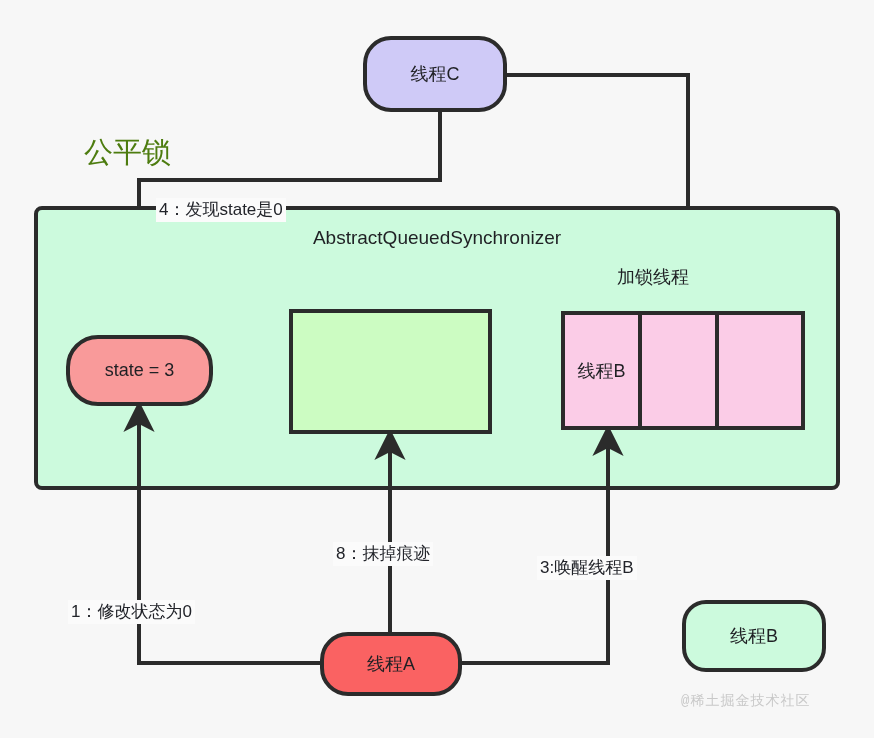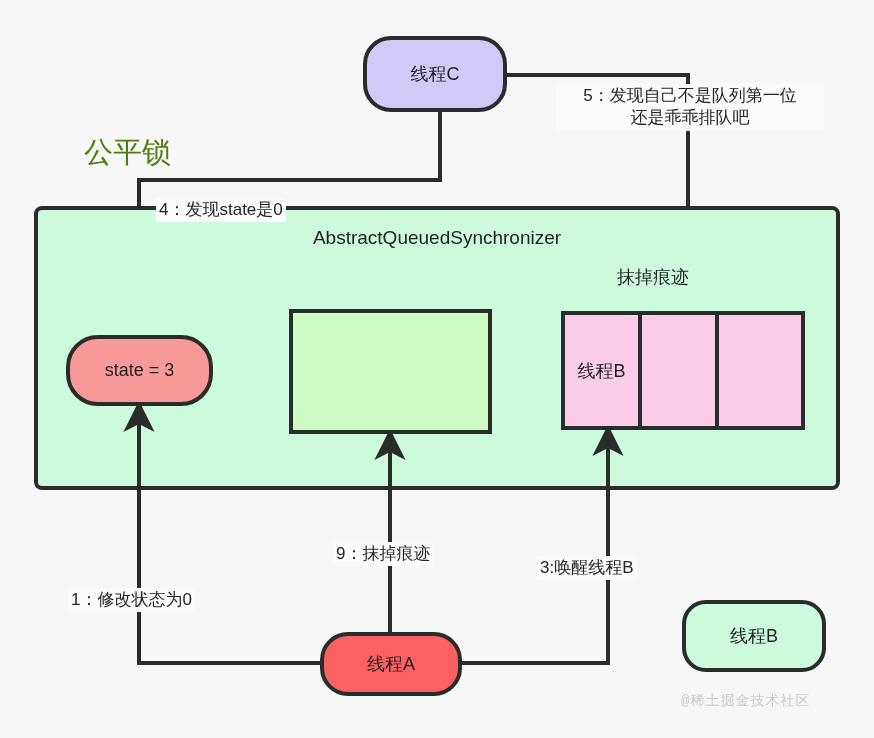--- a/index.html
+++ b/index.html
@@ -96,36 +96,34 @@
 
   <div class="title-text" style="left:84px; top:133px; font-size:29px;">公平锁</div>
 
   <div class="node-text" style="left:365px; top:38px; width:140px; height:72px; font-size:18px;">线程C</div>
 
   <div class="node-text" style="left:237px; top:224px; width:400px; height:28px; font-size:19px;">AbstractQueuedSynchronizer</div>
 
   <div class="node-text" style="left:68px; top:337px; width:143px; height:67px; font-size:18px;">state = 3</div>
 
 
-  <div class="node-text" style="left:578px; top:264px; width:150px; height:26px; font-size:18px;">抹掉痕迹</div>
+  <div class="node-text" style="left:578px; top:264px; width:150px; height:26px; font-size:18px;">加锁线程</div>
 
   <div class="node-text" style="left:563px; top:313px; width:77px; height:115px; font-size:18px;">线程B</div>
   <div class="node-text" style="left:640px; top:313px; width:77px; height:115px; font-size:18px;"></div>
   <div class="node-text" style="left:717px; top:313px; width:86px; height:115px; font-size:18px;"></div>
 
   <div class="node-text" style="left:322px; top:634px; width:138px; height:60px; font-size:18px;">线程A</div>
 
   <div class="node-text" style="left:684px; top:602px; width:140px; height:68px; font-size:18px;">线程B</div>
 
-  <div class="edge-label" style="left:68px; top:588px; font-size:17px;">1：修改状态为0</div>
+  <div class="edge-label" style="left:68px; top:600px; font-size:17px;">1：修改状态为0</div>
 
-  <div class="edge-label" style="left:333px; top:542px; font-size:17px;">9：抹掉痕迹</div>
+  <div class="edge-label" style="left:333px; top:542px; font-size:17px;">8：抹掉痕迹</div>
 
   <div class="edge-label" style="left:537px; top:556px; font-size:17px;text-align:right;">3:唤醒线程B</div>
 
   <div class="edge-label" style="left:156px; top:162px; font-size:17px;margin-top:36px;">4：发现state是0</div>
 
-  <div class="edge-label" style="left:556px; top:84px; width:262px; font-size:17px;">5：发现自己不是队列第一位
-还是乖乖排队吧</div>
 
   <div class="watermark" style="left:681px; top:692px; font-size:14px;font-family:Liberation Mono, monospace;">@稀土掘金技术社区</div>
 
 </div>
 
 </body></html>

